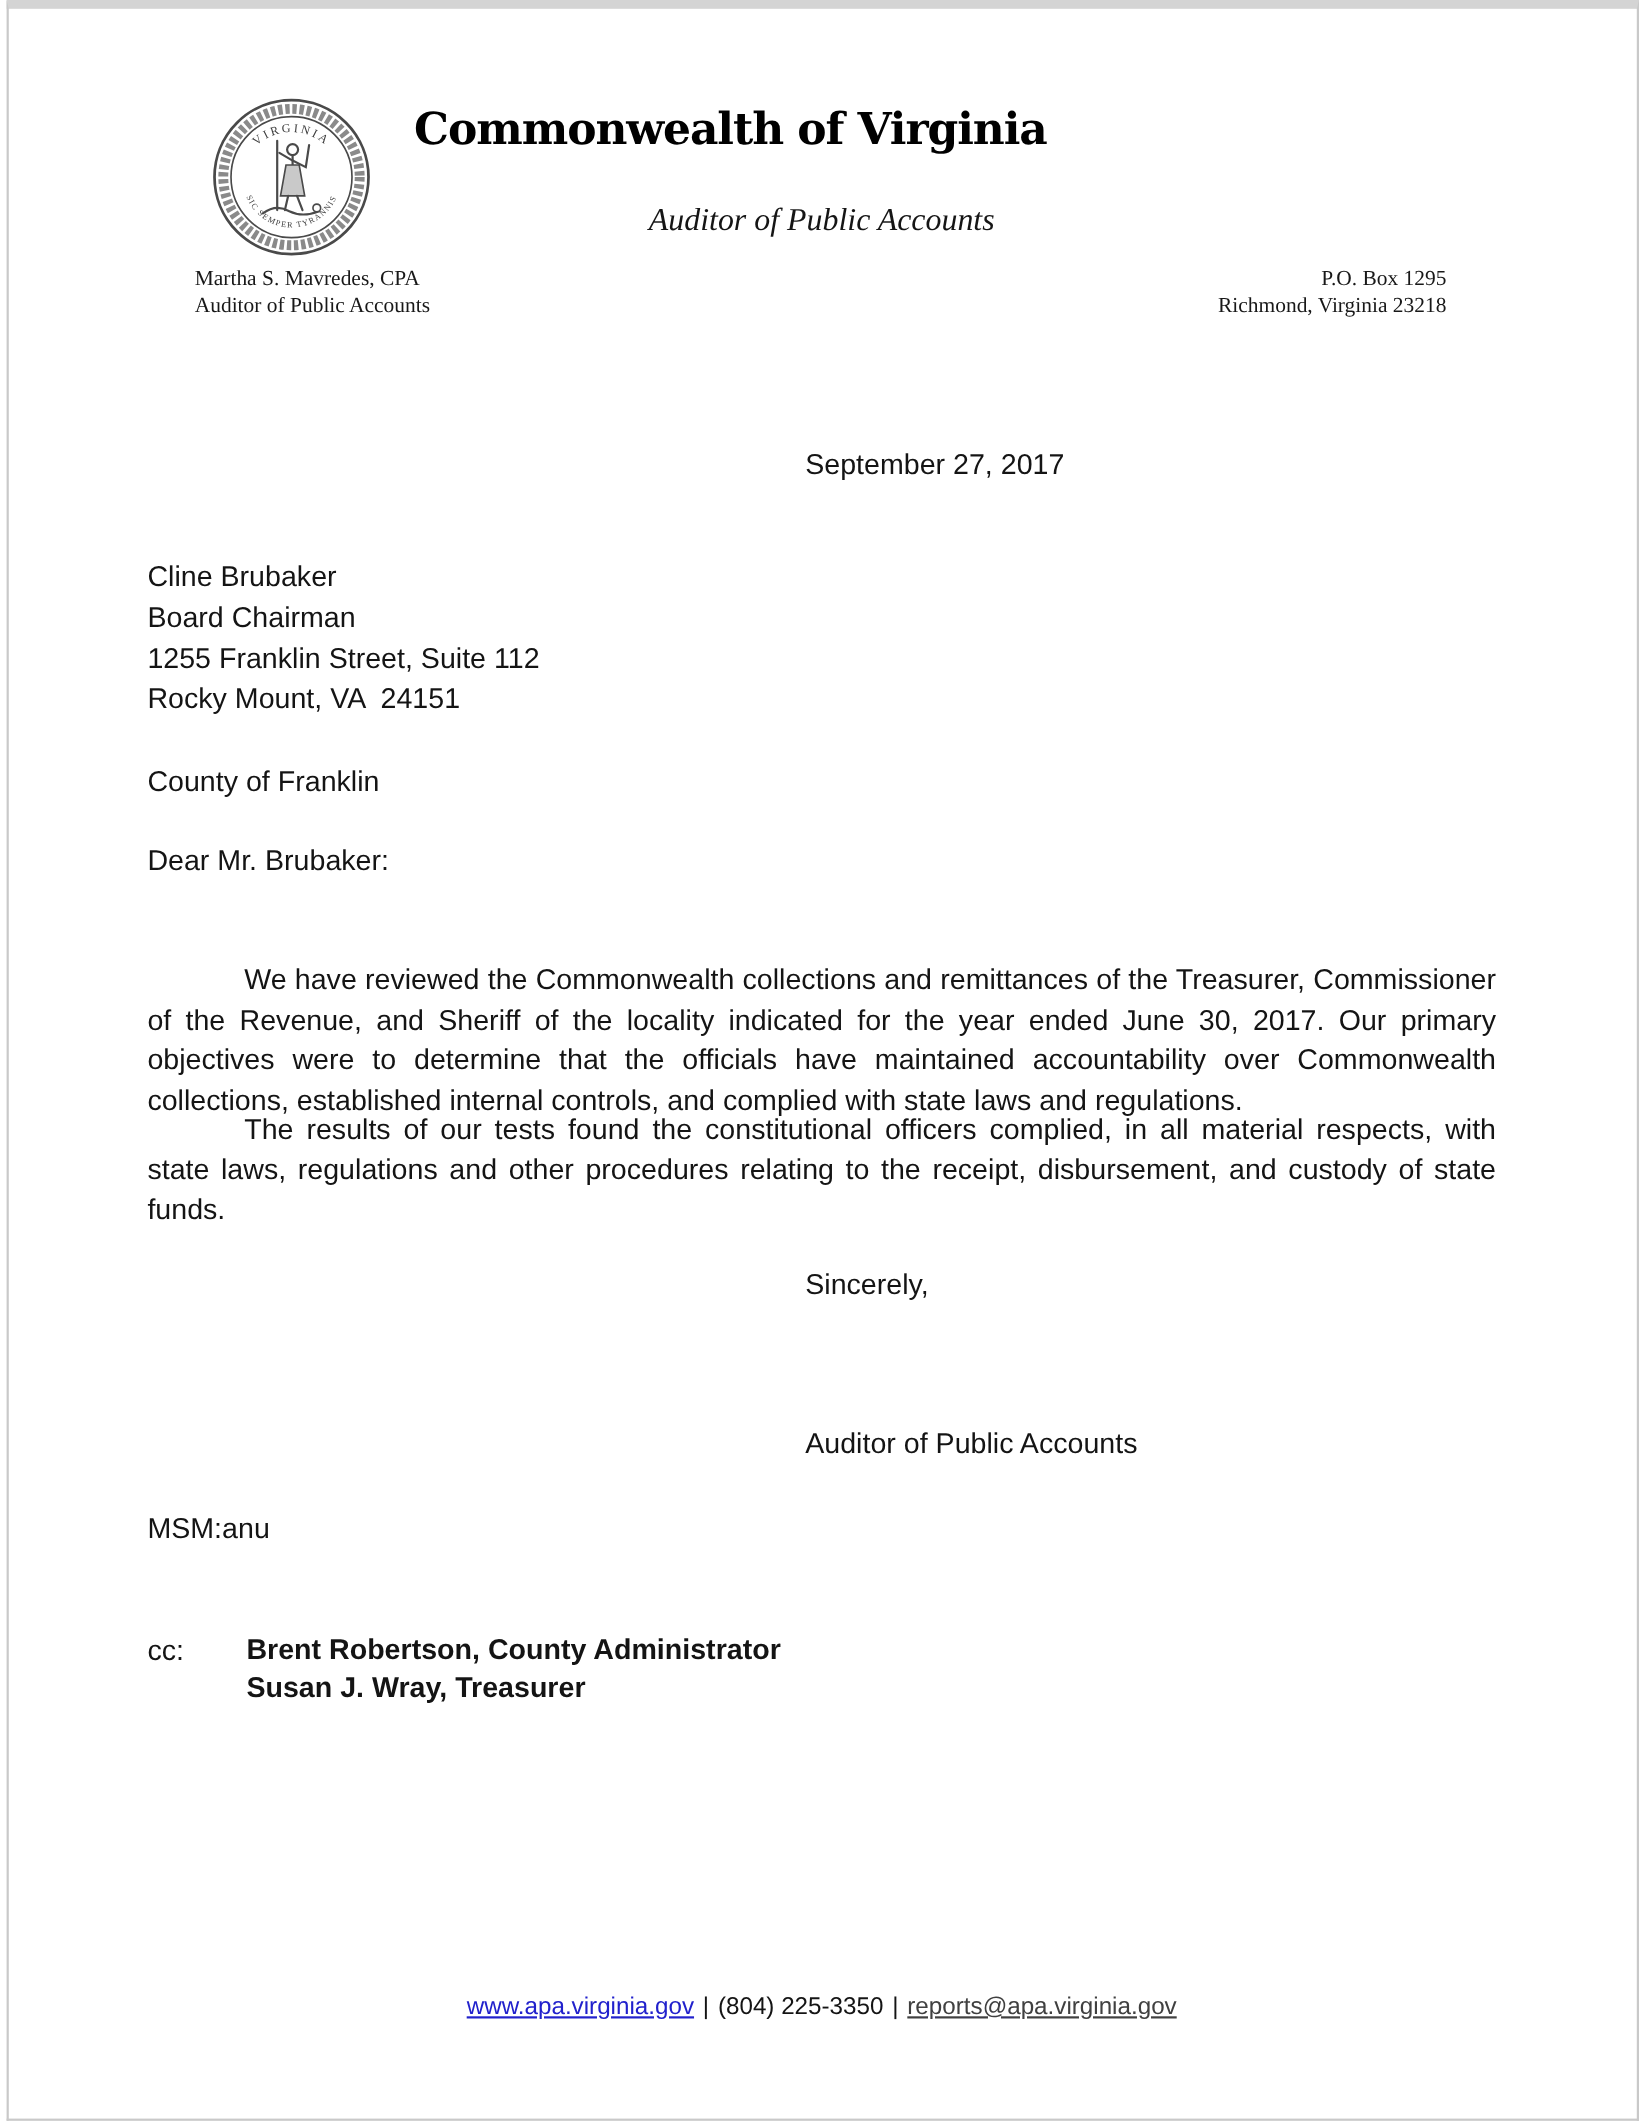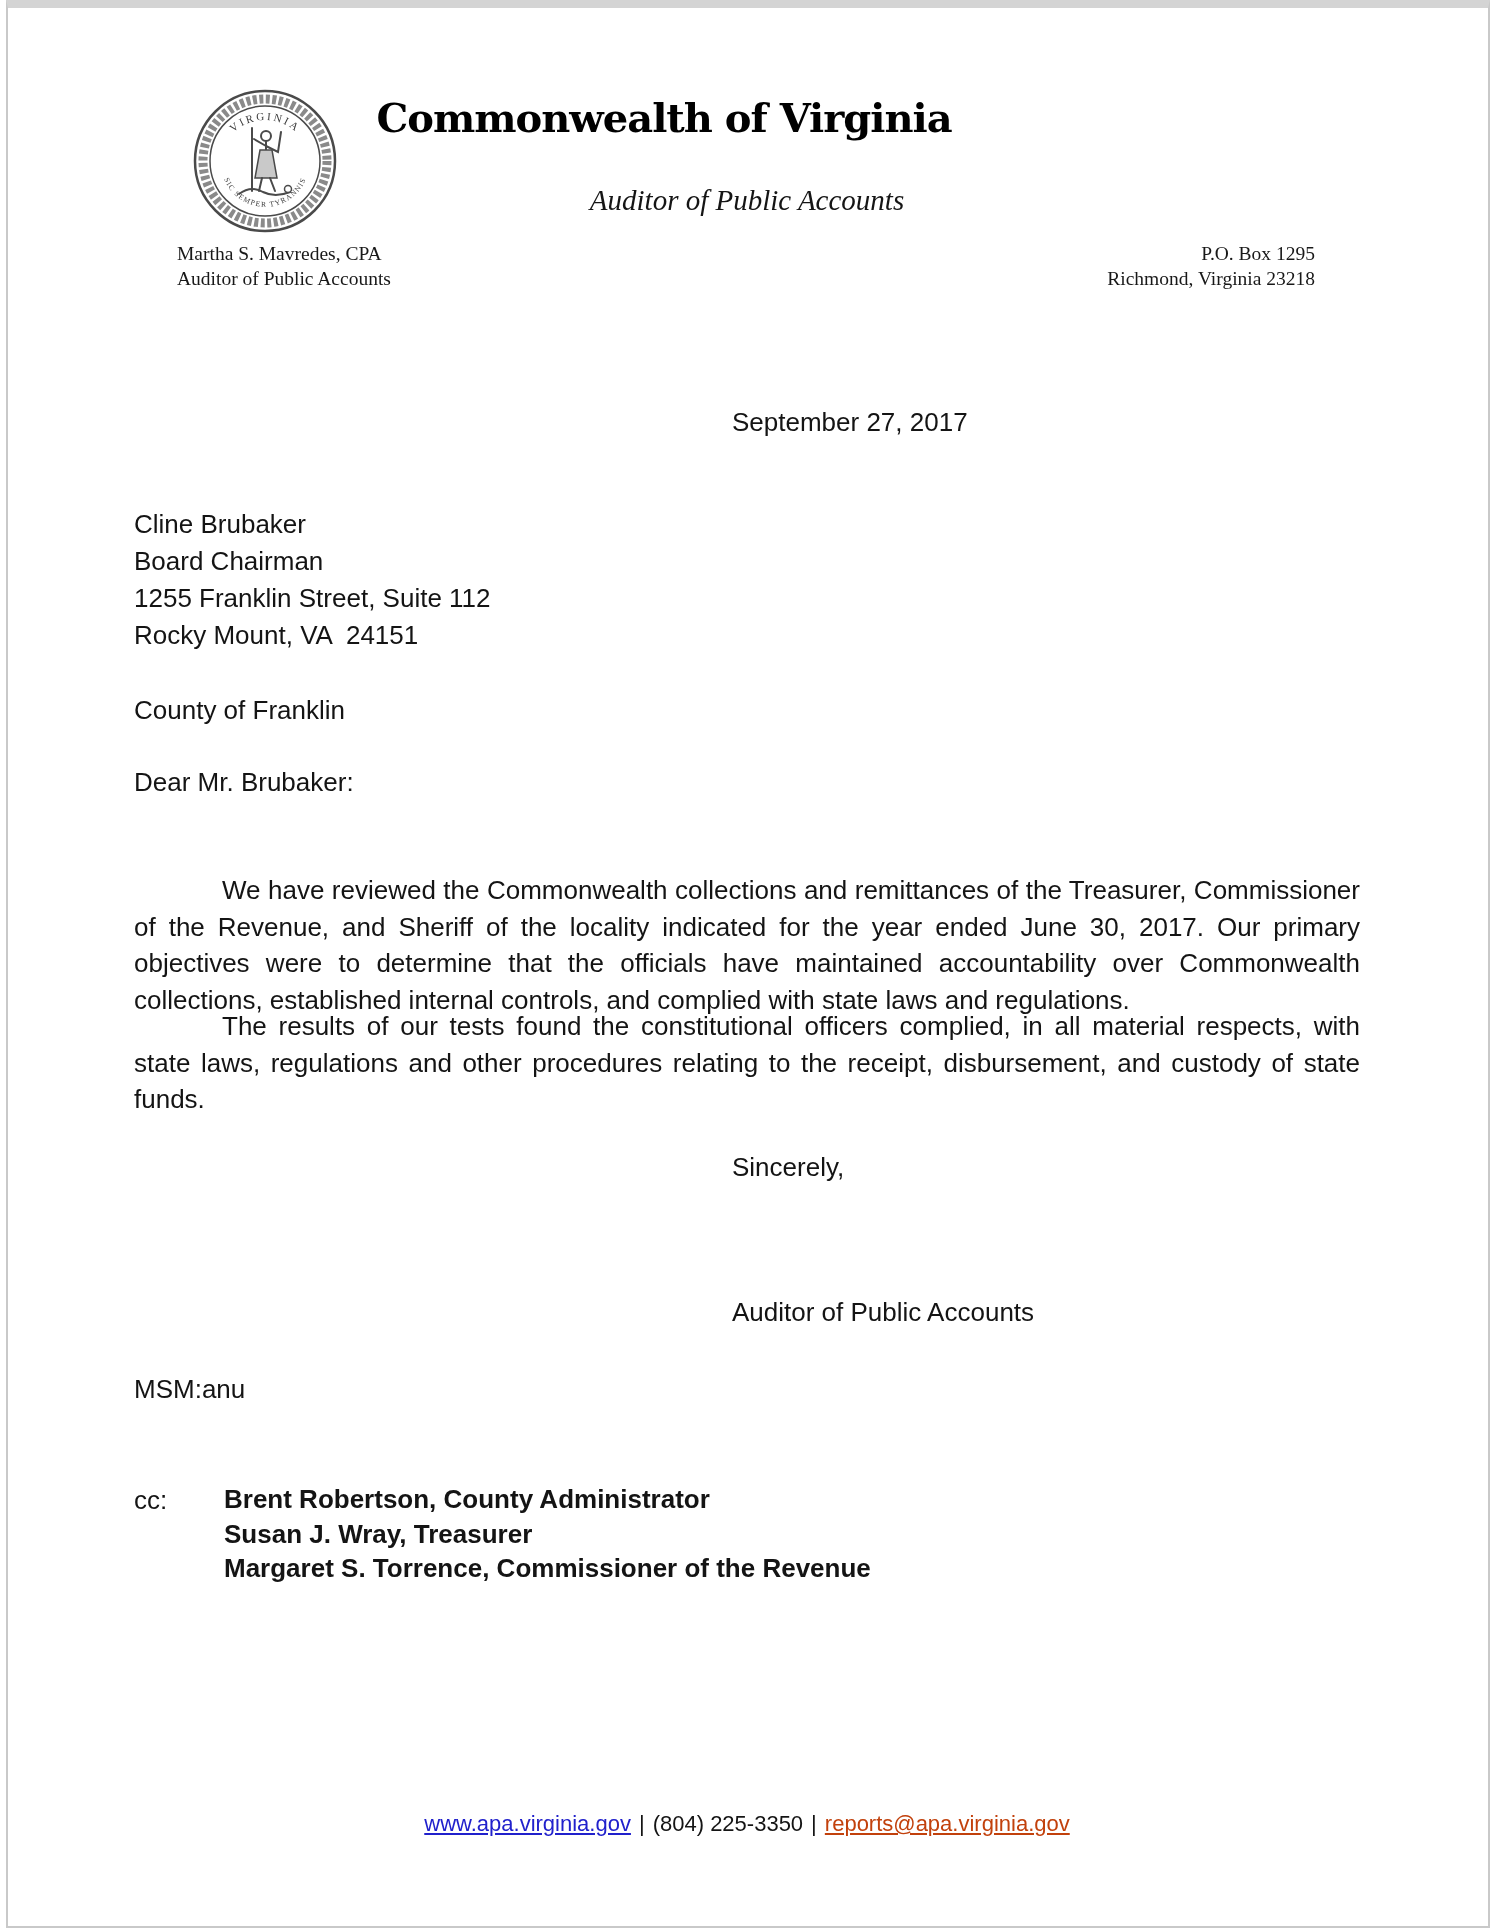--- a/index.html
+++ b/index.html
@@ -143,20 +143,19 @@
 
   <div class="abs body-text closing">Sincerely,</div>
   <div class="abs body-text sig-title">Auditor of Public Accounts</div>
   <div class="abs body-text initials">MSM:anu</div>
 
   <div class="abs body-text cc-row">
     <div class="cc-label">cc:</div>
     <div class="cc-list">
       <div>Brent Robertson, County Administrator</div>
       <div>Susan J. Wray, Treasurer</div>
-      <div>Margaret S. Torrence, Commissioner of the Revenue</div>
     </div>
   </div>
 
   <div class="abs body-text footer">
-    <a style="color: rgb(33, 33, 204);">www.apa.virginia.gov</a><span class="sep">|</span><span>(804) 225-3350</span><span class="sep">|</span><a style="color: #c2410c;">reports@apa.virginia.gov</a>
+    <a style="color: rgb(33, 33, 204);">www.apa.virginia.gov</a><span class="sep">|</span><span>(804) 225-3350</span><span class="sep">|</span><a style="color: #404040;">reports@apa.virginia.gov</a>
   </div>
 </div>
 
 </body></html>

